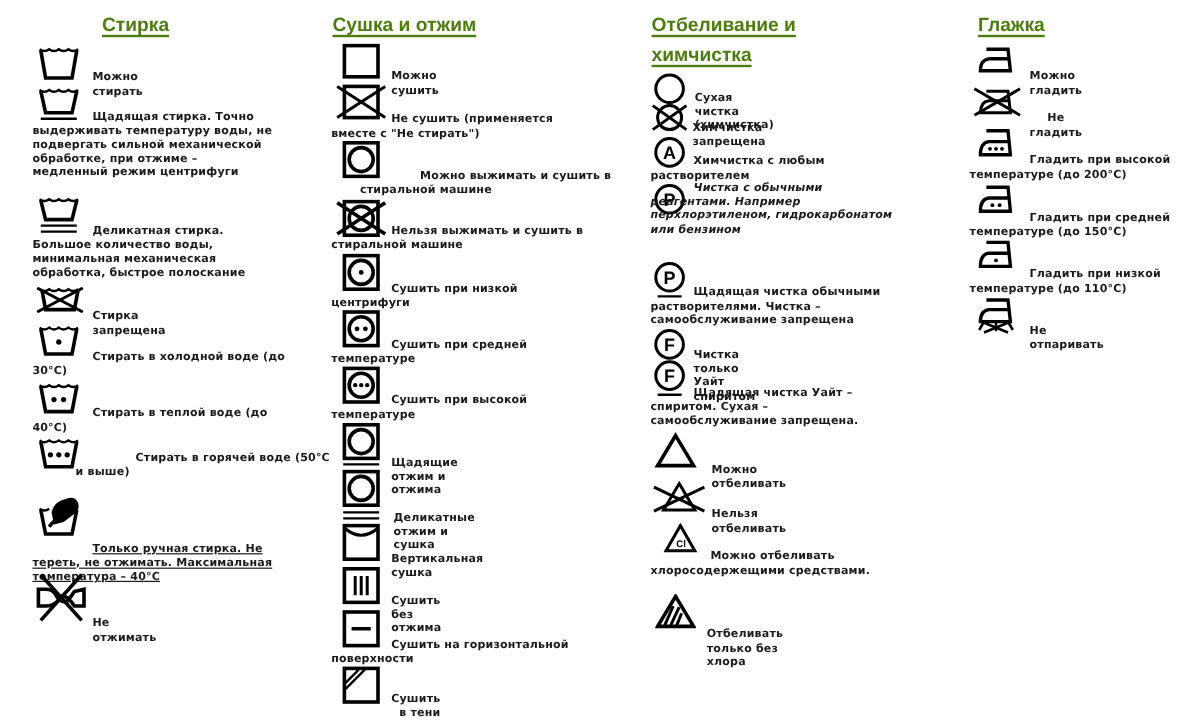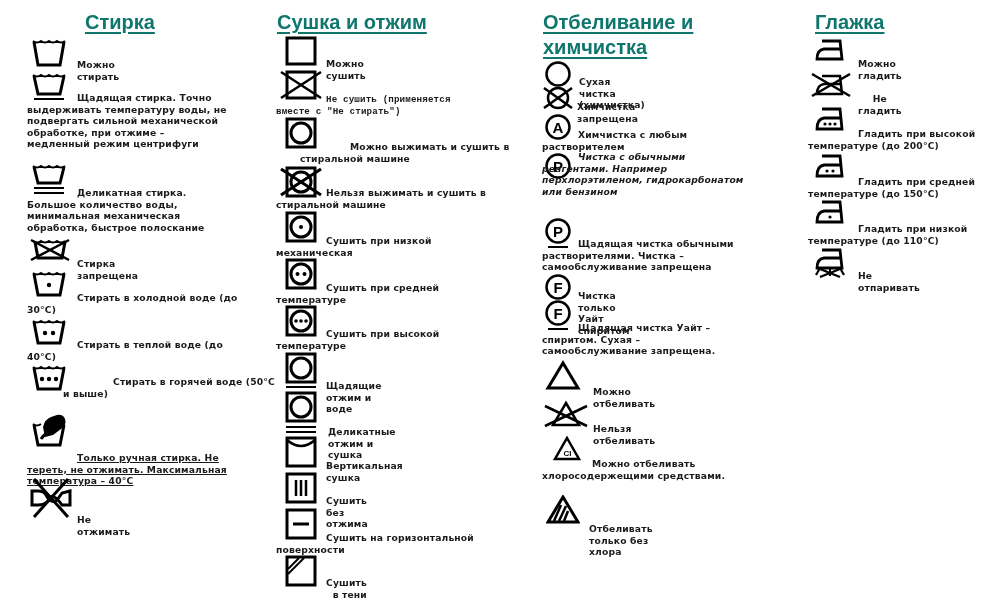--- a/index.html
+++ b/index.html
@@ -1,18 +1,18 @@
 <!DOCTYPE html>
 <html><head>
 <meta charset="utf-8">
 <style>
   html, body { margin: 0; padding: 0; background: #ffffff; }
   body { width: 990px; height: 602px; position: relative; overflow: hidden; font-family: "DejaVu Sans", sans-serif; color: #111; }
   .col { position: absolute; top: 0; }
-  .title { position: absolute; font-family: "Liberation Sans", sans-serif; font-weight: bold; font-size: 20px; text-decoration: underline; text-underline-offset: 3px; text-decoration-thickness: 2px; line-height: 24px; color: #0f766e; white-space: nowrap; }
+  .title { position: absolute; font-family: "Liberation Sans", sans-serif; font-weight: bold; font-size: 16px; text-decoration: underline; text-underline-offset: 3px; text-decoration-thickness: 2px; line-height: 24px; color: #4d7c0f; white-space: nowrap; }
   .icon { position: absolute; }
   .icon svg { display: block; }
   .txt { position: absolute; font-size: 9.2px; line-height: 11.6px; font-weight: bold; color: #1a1a1a; letter-spacing: 0.15px; white-space: pre-line; }
 </style>
 </head>
 <body>
 
 <div class="col">
   <div class="title" style="left:85px;top:10px;">Стирка</div>
 
@@ -113,21 +113,21 @@
   </div>
   <div class="txt" style="left:326px;top:58px;">Можно сушить</div>
 
   <div class="icon" style="left:279px;top:70px;">
     <svg width="44" height="30" viewBox="0 0 44 30">
         <rect x="8" y="2" width="28" height="26" fill="none" stroke="#000" stroke-width="3"></rect>
         <line x1="2" y1="2" x2="42" y2="28" stroke="#000" stroke-width="2.5"></line>
         <line x1="42" y1="2" x2="2" y2="28" stroke="#000" stroke-width="2.5"></line>
       </svg>
   </div>
-  <div class="txt" style="left:276px;top:94px;width:210px;text-indent:50px;font-family:Liberation Mono, monospace;">Не сушить (применяется вместе с "Не стирать")</div>
+  <div class="txt" style="left:276px;top:94px;width:210px;text-indent:50px;">Не сушить (применяется вместе с "Не стирать")</div>
 
   <div class="icon" style="left:285px;top:117px;">
     <svg width="32" height="32" viewBox="0 0 32 32">
         <rect x="2" y="2" width="28" height="28" fill="none" stroke="#000" stroke-width="3"></rect>
         <circle cx="16" cy="16" r="10" fill="none" stroke="#000" stroke-width="3"></circle>
       </svg>
   </div>
   <div class="txt" style="left:276px;top:141px;width:210px;text-indent:50px;margin-left:24px;">Можно выжимать и сушить в стиральной машине</div>
 
   <div class="icon" style="left:279px;top:166px;">
@@ -140,21 +140,21 @@
   </div>
   <div class="txt" style="left:276px;top:187px;width:210px;text-indent:50px;">Нельзя выжимать и сушить в стиральной машине</div>
 
   <div class="icon" style="left:285px;top:211px;">
     <svg width="32" height="32" viewBox="0 0 32 32">
         <rect x="2" y="2" width="28" height="28" fill="none" stroke="#000" stroke-width="3"></rect>
         <circle cx="16" cy="16" r="10" fill="none" stroke="#000" stroke-width="3"></circle>
         <circle cx="16" cy="16" r="2" fill="#000"></circle>
       </svg>
   </div>
-  <div class="txt" style="left:276px;top:235px;width:210px;text-indent:50px;">Сушить при низкой механическая</div>
+  <div class="txt" style="left:276px;top:235px;width:210px;text-indent:50px;">Сушить при низкой центрифуги</div>
 
   <div class="icon" style="left:285px;top:258px;">
     <svg width="32" height="32" viewBox="0 0 32 32">
         <rect x="2" y="2" width="28" height="28" fill="none" stroke="#000" stroke-width="3"></rect>
         <circle cx="16" cy="16" r="10" fill="none" stroke="#000" stroke-width="3"></circle>
         <circle cx="12.5" cy="16" r="2" fill="#000"></circle>
         <circle cx="19.5" cy="16" r="2" fill="#000"></circle>
       </svg>
   </div>
   <div class="txt" style="left:276px;top:282px;width:210px;text-indent:50px;">Сушить при средней температуре</div>
@@ -170,21 +170,21 @@
   </div>
   <div class="txt" style="left:276px;top:328px;width:210px;text-indent:50px;">Сушить при высокой температуре</div>
 
   <div class="icon" style="left:285px;top:352px;">
     <svg width="32" height="38" viewBox="0 0 32 38">
         <rect x="2" y="2" width="28" height="28" fill="none" stroke="#000" stroke-width="3"></rect>
         <circle cx="16" cy="16" r="10" fill="none" stroke="#000" stroke-width="3"></circle>
         <line x1="1" y1="35" x2="31" y2="35" stroke="#000" stroke-width="2"></line>
       </svg>
   </div>
-  <div class="txt" style="left:326px;top:380px;">Щадящие отжим и воде</div>
+  <div class="txt" style="left:326px;top:380px;">Щадящие отжим и отжима</div>
 
   <div class="icon" style="left:285px;top:391px;">
     <svg width="32" height="44" viewBox="0 0 32 44">
         <rect x="2" y="2" width="28" height="28" fill="none" stroke="#000" stroke-width="3"></rect>
         <circle cx="16" cy="16" r="10" fill="none" stroke="#000" stroke-width="3"></circle>
         <line x1="1" y1="36" x2="31" y2="36" stroke="#000" stroke-width="2"></line>
         <line x1="1" y1="41" x2="31" y2="41" stroke="#000" stroke-width="2"></line>
       </svg>
   </div>
   <div class="txt" style="left:328px;top:426px;">Деликатные отжим и сушка</div>

